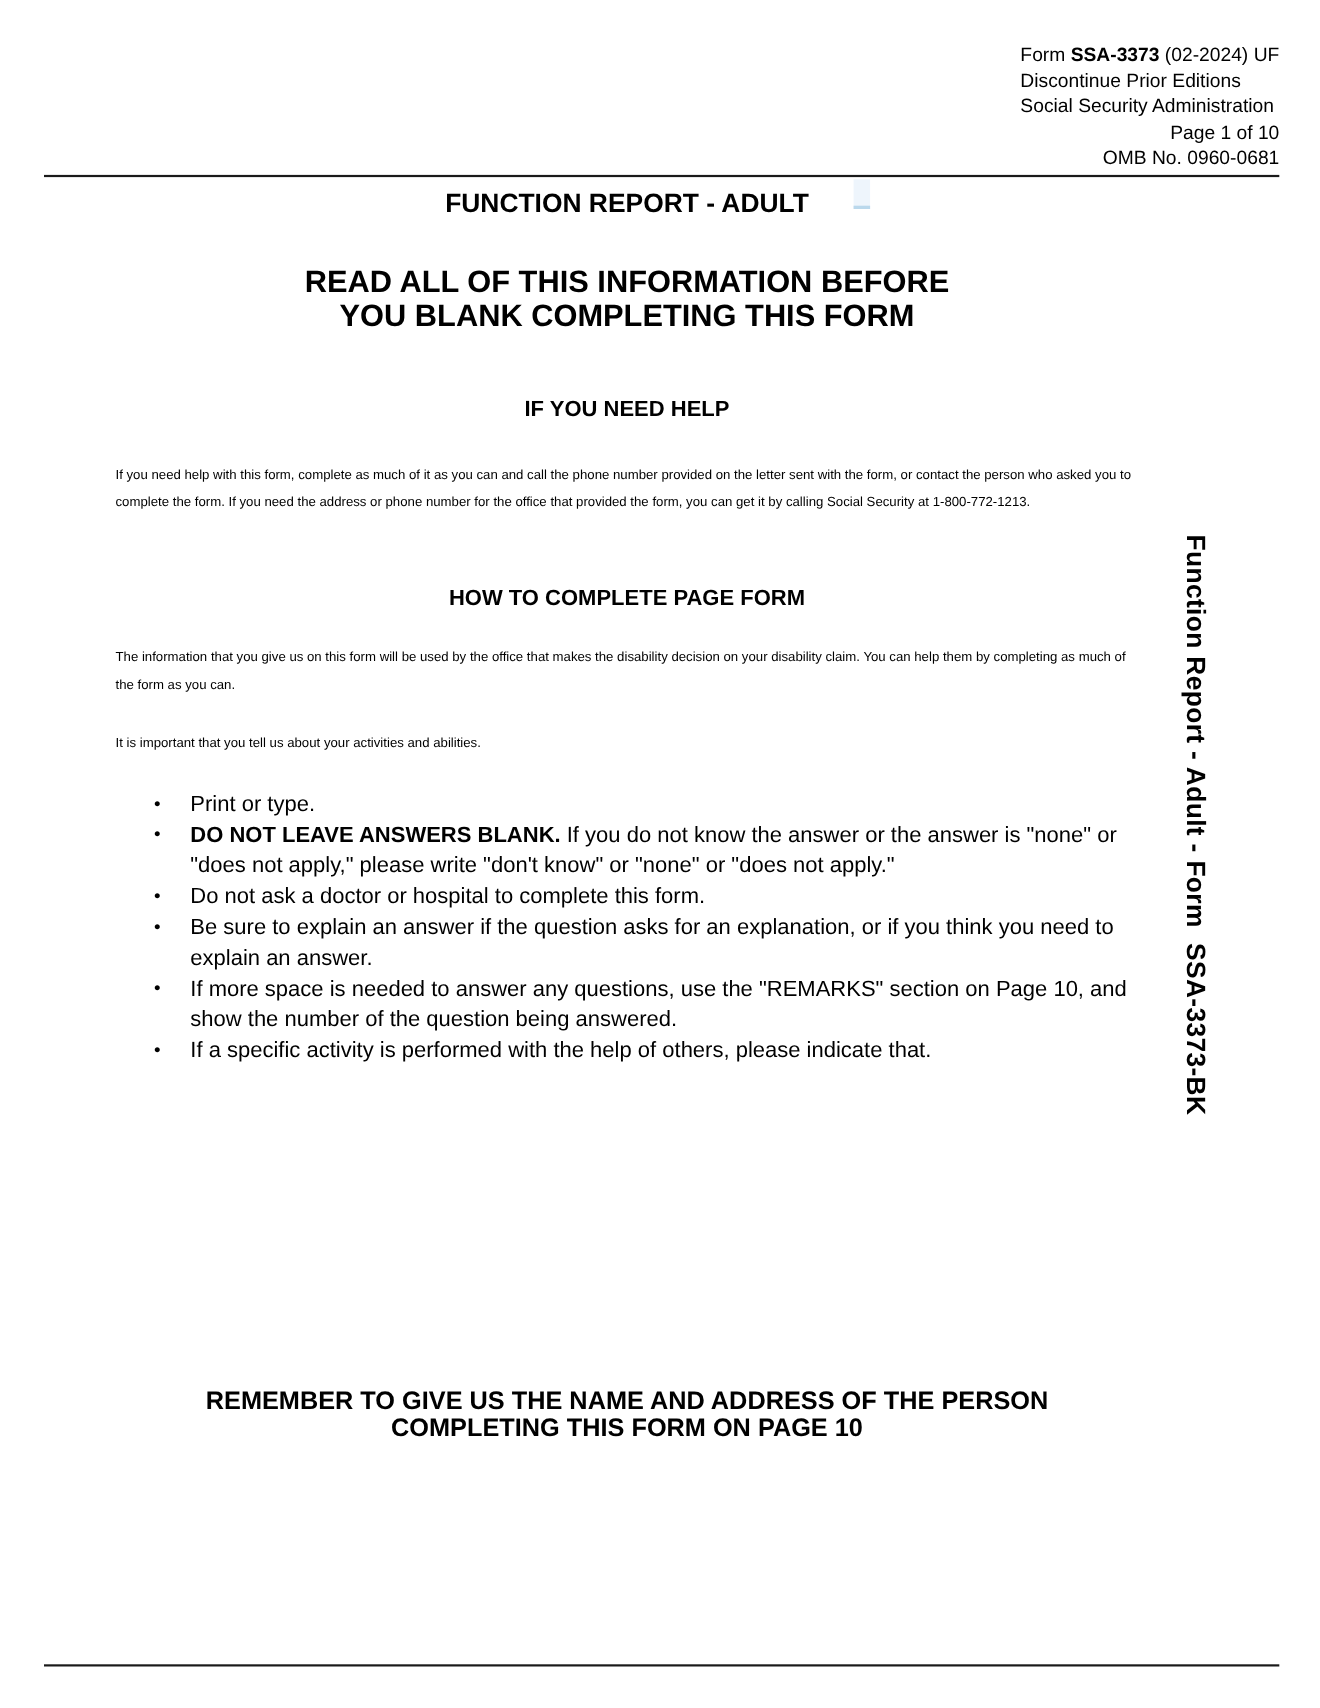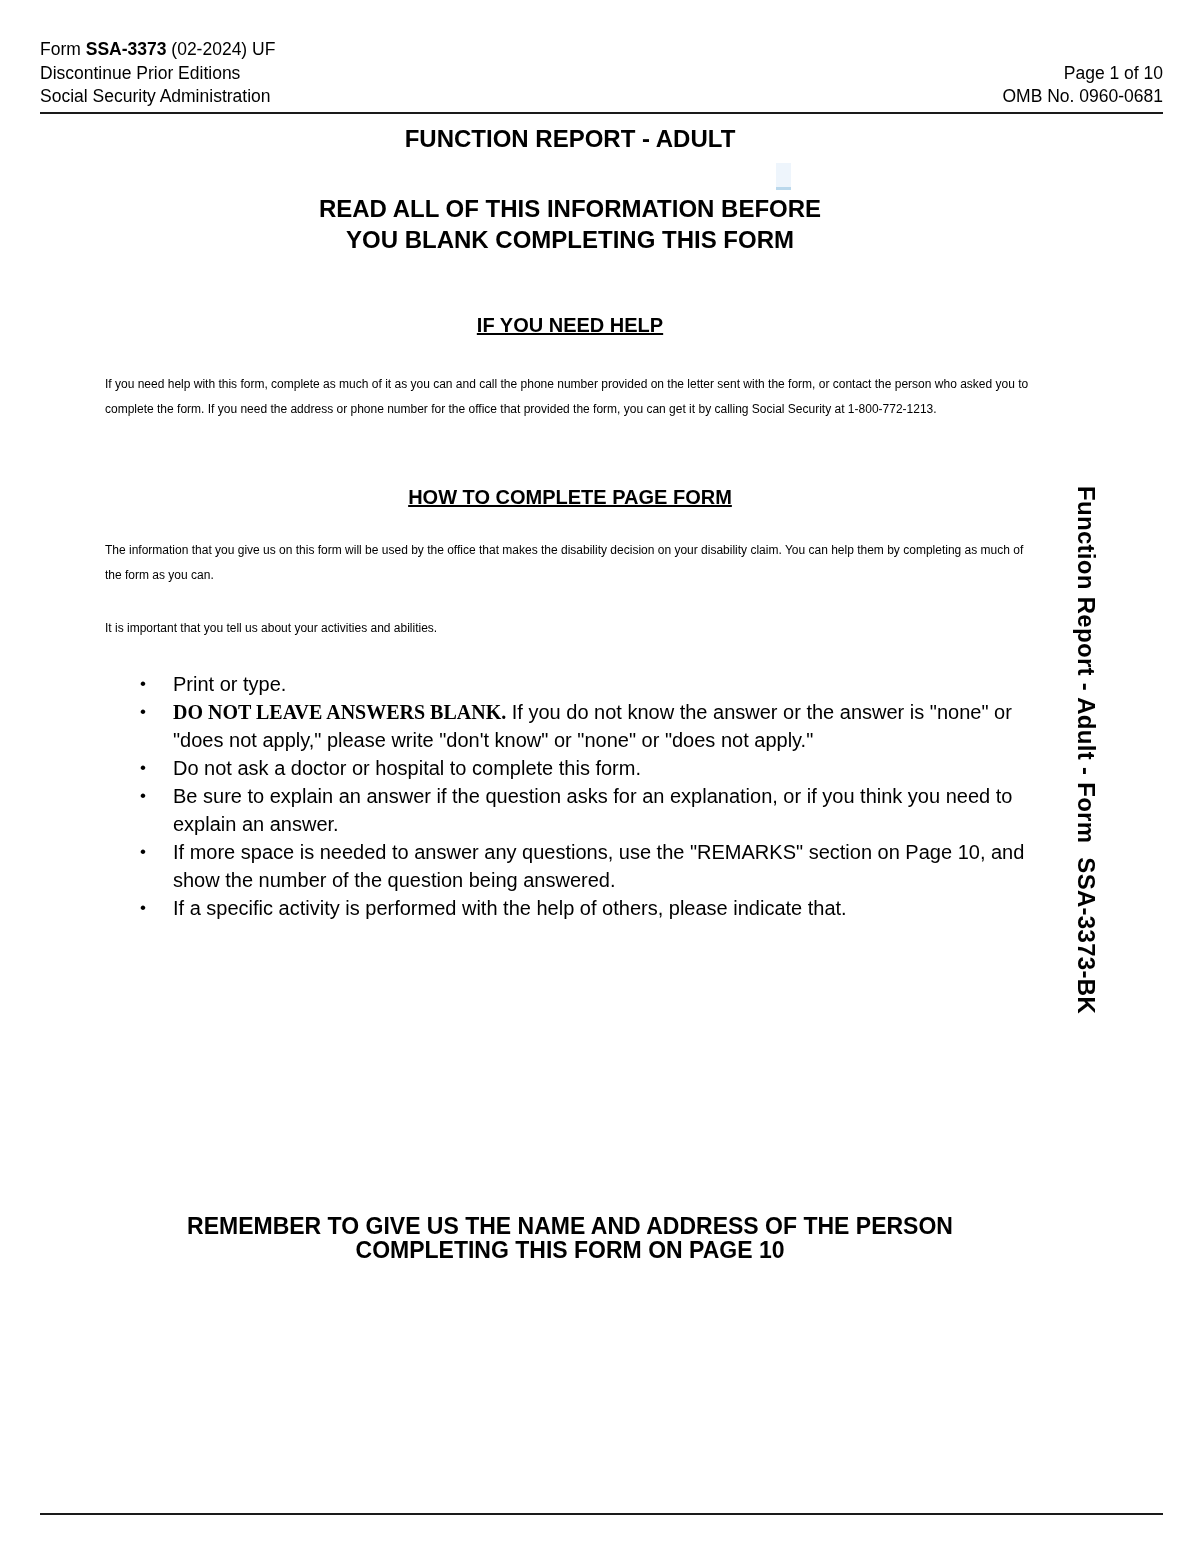--- a/index.html
+++ b/index.html
@@ -13,20 +13,21 @@
     overflow: hidden;
   }
   
   .hdr {
     display: flex;
     justify-content: space-between;
     align-items: flex-end;
     padding: 38px 37px 0 40px;
     font-size: 17.5px;
     line-height: 23.5px;
+    flex-direction: column;
   }
   .hdr .b { font-weight: bold; }
   .hdr-right { text-align: right; }
   .rule {
     margin: 3px 37px 0 40px;
     border-bottom: 2px solid #1a1a1a;
     height: 0;
   }
   
   main {
@@ -36,31 +37,30 @@
   .doc-title {
     margin: 7px 0 0 0;
     text-align: center;
     font-size: 24px;
     line-height: 36px;
     font-weight: bold;
   }
   .read-notice {
     margin-top: 36px;
     text-align: center;
-    font-size: 24px;
+    font-size: 28px;
     line-height: 31px;
     font-weight: bold;
   }
   .section-heading {
     margin: 0;
     text-align: center;
     font-size: 20px;
     line-height: 26px;
     font-weight: bold;
-    text-decoration: underline;
   }
   .sh-help  { margin-top: 57px; }
   .sh-howto { margin-top: 62px; }
   .body-text {
     margin: 0;
     font-size: 12px;
     line-height: 25px;
   }
   .p-help   { margin-top: 34px; }
   .p-howto1 { margin-top: 28px; }
@@ -73,21 +73,21 @@
     line-height: 28px;
     width: 888px;
   }
   ul.bullets li { display: flex; }
   .bullet-marker {
     flex: none;
     width: 33px;
     font-size: 17px;
   }
   .bullet-body { flex: 1; max-width: 855px; }
-  .bold-run { font-weight: bold; font-family: Liberation Serif, serif; }
+  .bold-run { font-weight: bold; }
   .reminder {
     margin-top: 292px;
     text-align: center;
     font-size: 23px;
     line-height: 24px;
     font-weight: bold;
   }
   
   .sidebar-vertical {
     position: absolute;

